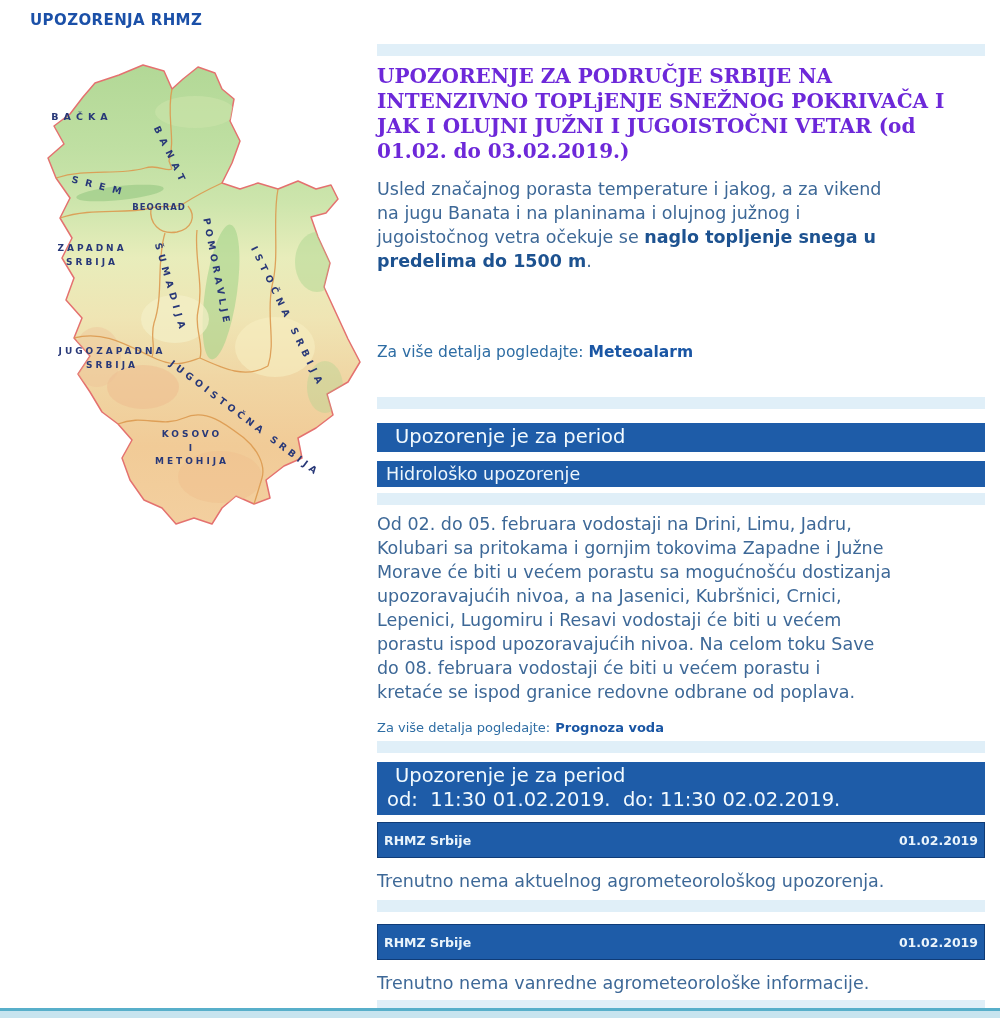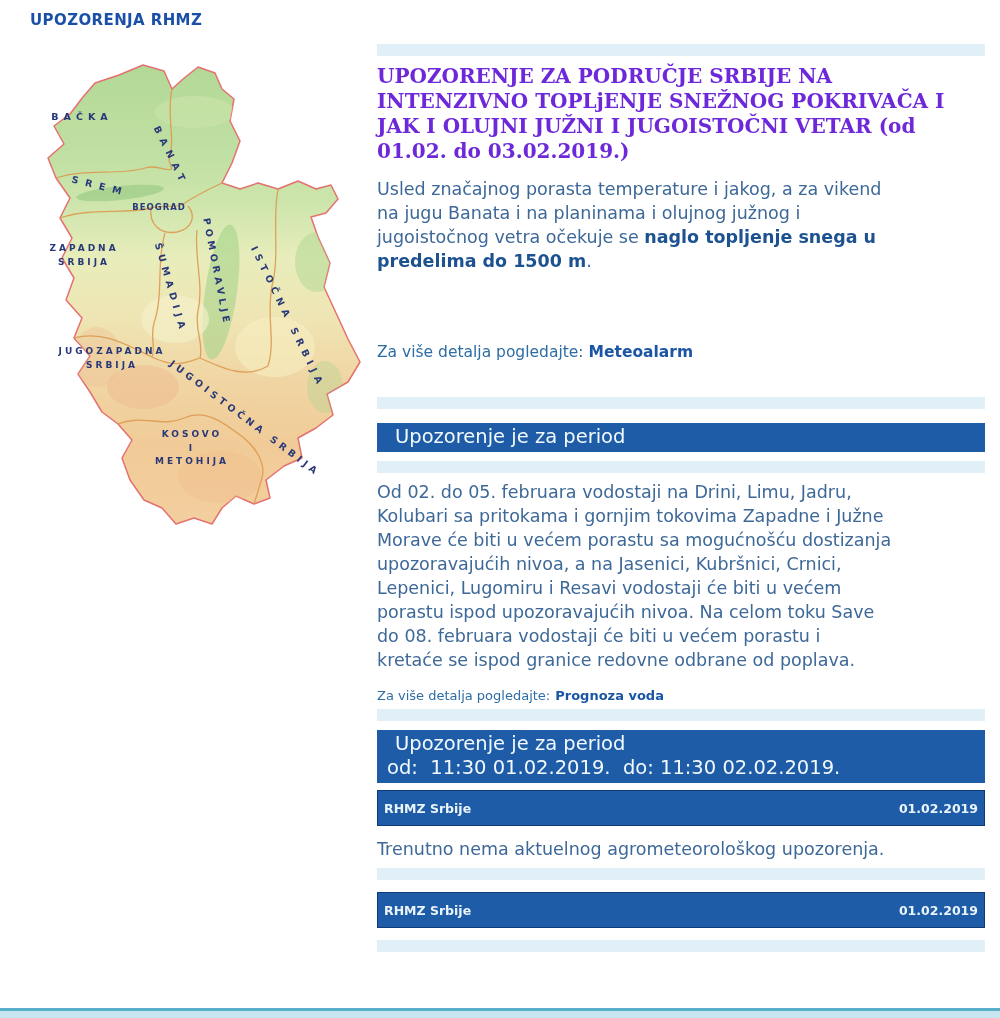--- a/index.html
+++ b/index.html
@@ -127,21 +127,21 @@
       <path d="M 49 281 C 78 273 102 288 127 300 C 151 312 163 305 175 301"></path>
       <path d="M 175 301 C 199 312 221 322 243 309"></path>
       <path d="M 93 367 C 117 357 137 371 159 361 C 181 351 201 367 219 381 C 231 391 241 407 237 421 C 234 431 231 441 229 447"></path>
     </g>
   </svg>
 
   <div class="lbl" style="left:57px;  top:60px;">BAČKA</div>
   <div class="lbl" style="left:146px; top:99px;  letter-spacing:6px; transform:translate(-50%,-50%) rotate(64deg);">BANAT</div>
   <div class="lbl" style="left:75px;  top:129px; letter-spacing:7px; transform:translate(-50%,-50%) rotate(14deg);">SREM</div>
   <div class="lbl small" style="left:134px; top:151px;text-align:right;">BEOGRAD</div>
-  <div class="lbl two" style="left:59px;  top:198px;">ZAPADNA
+  <div class="lbl two" style="left:67px;  top:198px;">ZAPADNA
 SRBIJA</div>
   <div class="lbl" style="left:146px; top:231px; transform:translate(-50%,-50%) rotate(74deg);">ŠUMADIJA</div>
   <div class="lbl" style="left:192px; top:215px; letter-spacing:4px; transform:translate(-50%,-50%) rotate(79deg);">POMORAVLJE</div>
   <div class="lbl" style="left:263px; top:260px; transform:translate(-50%,-50%) rotate(64deg);">ISTOČNA SRBIJA</div>
   <div class="lbl two" style="left:87px;  top:301px;">JUGOZAPADNA
 SRBIJA</div>
   <div class="lbl" style="left:220px; top:361px; letter-spacing:4px; transform:translate(-50%,-50%) rotate(37deg);">JUGOISTOČNA SRBIJA</div>
   <div class="lbl two" style="left:167px; top:391px; line-height:1.5;">KOSOVO
 I
 METOHIJA</div>
@@ -162,20 +162,21 @@
 predelima do 1500 m</b><span>.</span></p>
 
   <p class="details" style="margin-bottom:36px;"><span>Za više detalja pogledajte:</span><a>Meteoalarm</a></p>
 
   <div class="strip" style="margin-bottom:14px;"></div>
 
   <div class="bar-period" style="margin-bottom:9px;">
     <div class="l1">Upozorenje je za period</div>
   </div>
 
+  <div class="bar-header">Hidrološko upozorenje</div>
   <div class="strip" style="margin-top:6px; margin-bottom:7px;"></div>
 
   <p class="body-text" style="margin-bottom:2px;">Od 02. do 05. februara vodostaji na Drini, Limu, Jadru,
 Kolubari sa pritokama i gornjim tokovima Zapadne i Južne
 Morave će biti u većem porastu sa mogućnošću dostizanja
 upozoravajućih nivoa, a na Jasenici, Kubršnici, Crnici,
 Lepenici, Lugomiru i Resavi vodostaji će biti u većem
 porastu ispod upozoravajućih nivoa. Na celom toku Save
 do 08. februara vodostaji će biti u većem porastu i
 kretaće se ispod granice redovne odbrane od poplava.</p>
@@ -193,17 +194,18 @@
     <span>RHMZ Srbije</span>
     <span>01.02.2019</span>
   </div>
   <p class="note" style="margin-bottom:8px;">Trenutno nema aktuelnog agrometeorološkog upozorenja.</p>
   <div class="strip" style="margin-bottom:12px;"></div>
 
   <div class="bar-rhmz" style="margin-bottom:12px;">
     <span>RHMZ Srbije</span>
     <span>01.02.2019</span>
   </div>
+  <p class="note" style="margin-bottom:6px;">Trenutno nema vanredne agrometeorološke informacije.</p>
   <div class="strip"></div>
 
 </div>
 
 <div class="footer-bar"></div>
 
 </body></html>

